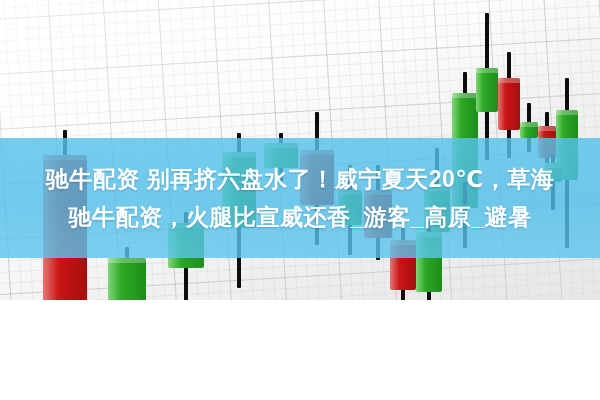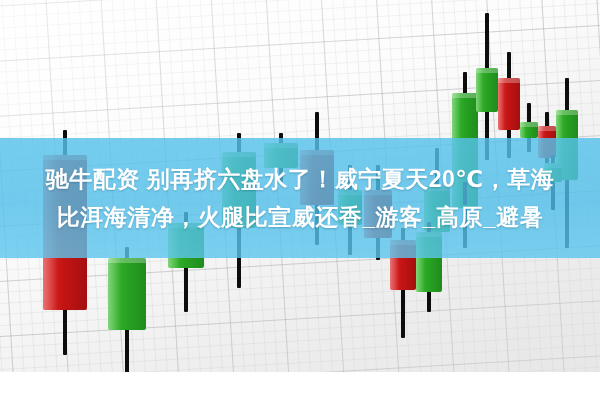--- a/index.html
+++ b/index.html
@@ -2,21 +2,21 @@
 <html><head>
 <meta charset="utf-8">
 <style>
   html,body{margin:0;padding:0;}
   body{
     width:600px;height:400px;overflow:hidden;
     font-family:"Liberation Sans","DejaVu Sans",sans-serif;
     background:#ffffff;
   }
   #stage{
-    position:relative;width:600px;height:372px;overflow:hidden;
+    position:relative;width:600px;height:300px;overflow:hidden;
     background:linear-gradient(160deg,#ffffff 0%,#fcfcfc 35%,#f2f2f2 70%,#ececec 100%);
   }
   
   .grid-wrap{
     position:absolute;left:-18%;top:-18%;width:136%;height:136%;
     transform:rotate(-3.4deg);
     opacity:.85;
   }
   .grid-fine{
     position:absolute;inset:0;
@@ -157,16 +157,16 @@
         <div class="body" style="top: 32px; height: 70px;"></div>
       </div>
       <div class="candle up" style="left: 544px; width: 18px; top: 155px; height: 55px;">
         <div class="wick" style="top: 0px; height: 55px;"></div>
         <div class="body" style="top: 8px; height: 19px;"></div>
       </div>
     </div>
 
   <div id="banner" style="top: 138px; height: 120px;">
     <div class="line">驰牛配资 别再挤六盘水了！威宁夏天20℃，草海</div>
-    <div class="line">比洱海清净，火腿比宣威还香_游客_高原_避暑</div>
+    <div class="line">驰牛配资，火腿比宣威还香_游客_高原_避暑</div>
   </div>
 
 </div>
 
 </body></html>

